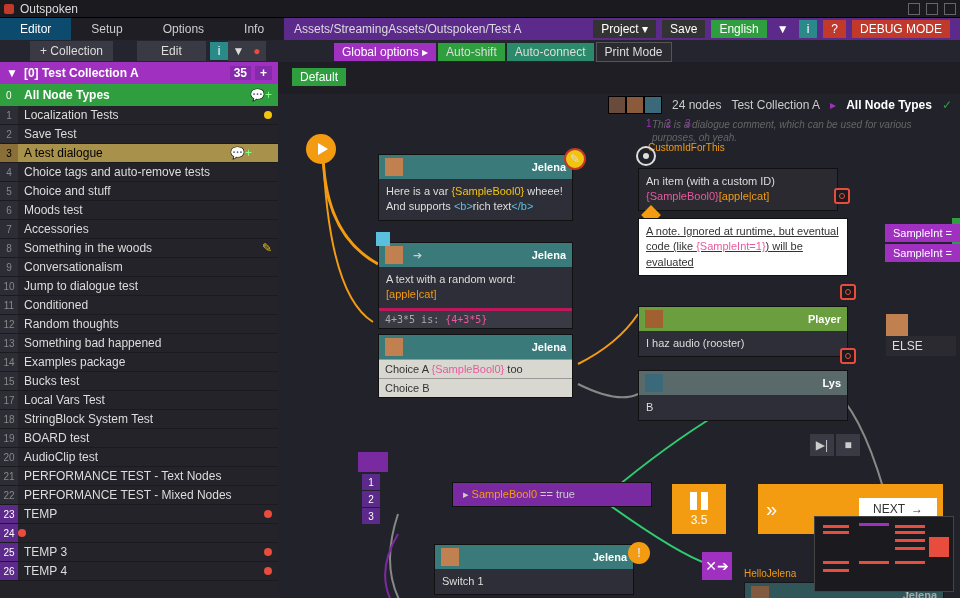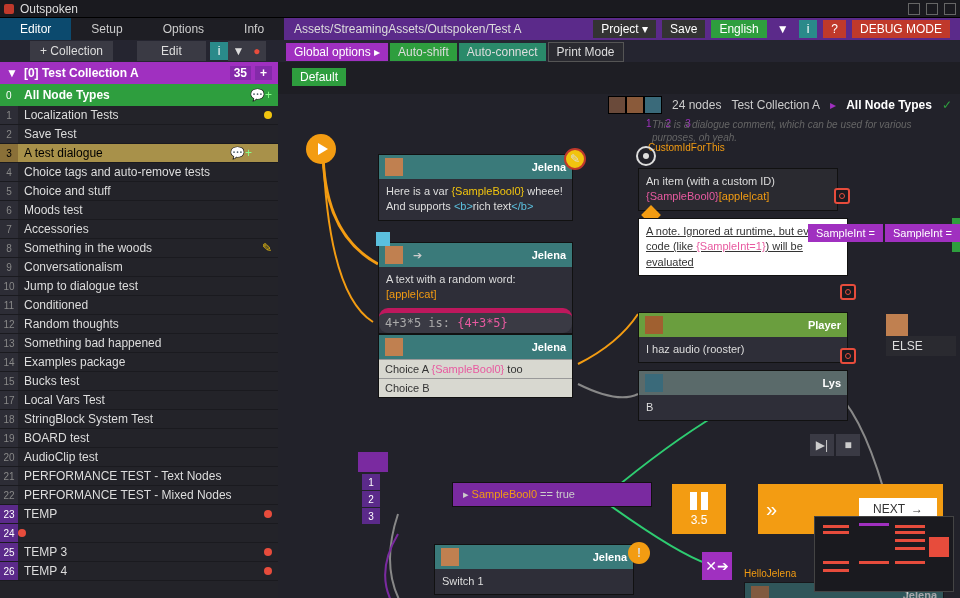--- a/index.html
+++ b/index.html
@@ -14,21 +14,21 @@
 .menubar .tab { padding:0 20px; display:flex; align-items:center; cursor:pointer; color:#ccc; }
 .menubar .tab.active { background:#0c4a6e; color:#fff; }
 .pathbar { background:#5b2a8a; color:#ddd; padding:0 10px; display:flex; align-items:center; flex:1; }
 .pathbar .sep { margin-left:auto; display:flex; gap:6px; align-items:center; }
 .smbtn { padding:2px 8px; background:#333; color:#fff; cursor:pointer; }
 .smbtn.green { background:#2e9e3e; }
 .smbtn.red { background:#c0392b; }
 .smbtn.purple { background:#5b2a8a; }
 .smbtn.cyan { background:#2a8a8a; }
 
-.toolbar2 { display:flex; height:22px; background:#252530; align-items:stretch; }
+.toolbar2 { display:flex; height:22px; background:#252530; align-items:stretch;gap:48px; }
 .toolbar2 .left { width:278px; display:flex; align-items:center; }
 .tb2btn { background:#3a3a44; padding:3px 10px; cursor:pointer; }
 .optrow { display:flex; gap:2px; align-items:center; padding-left:8px; margin-top:2px; }
 .opt { padding:2px 8px; color:#ddd; cursor:pointer; }
 .opt.purple { background:#a030c0; color:#fff; }
 .opt.green { background:#2e9e3e; }
 .opt.teal { background:#2a8a6a; }
 .opt.border { border:1px solid #555; background:#2a2a30; }
 .opt.default { background:#2e9e3e; color:#fff; margin-top:22px; position:absolute; left:292px; top:46px; }
 
@@ -73,21 +73,21 @@
 .node .head { background:#3a7a7a; color:#fff; padding:3px 6px; display:flex; align-items:center; }
 .node .head .av { width:18px; height:18px; background:#c08050; margin-right:6px; }
 .node .head .nm { margin-left:auto; font-weight:bold; }
 .node .body { padding:5px 7px; color:#ddd; line-height:1.4; }
 .node.item-node .body { background:#2a2a30; }
 .node.note .body { background:#ffffff; color:#333;text-decoration:underline; }
 .node.player .head { background:#6a9e3e; color:#fff; }
 .node.lys .head { background:#5a6a6a; }
 .node.cond { background:#7a2aa0; padding:5px 10px; color:#ccc; }
 .choice { background:#d8d8d0; color:#333; padding:3px 6px; border-top:1px solid #999; }
-.subline { background:#3a3a44; padding:3px 6px; border-top:5px solid #be185d; color:#aaa; font-family:monospace; font-size:12px;border-radius:9px; }
+.subline { background:#3a3a44; padding:3px 6px; border-top:3px solid #be185d; color:#aaa; font-family:monospace; font-size:10px; }
 
 .var-y { color:#f1c40f; }
 .var-p { color:#e85aa0; }
 .var-o { color:#f39c12; }
 .txt-c { color:#5bc0de; }
 
 .ringbtn { position:absolute; width:16px; height:16px; border:2px solid #e74c3c; border-radius:3px; background:#1a1a1f; cursor:pointer; }
 .ringbtn::after { content:''; position:absolute; inset:3px; border-radius:50%; border:1px solid #e74c3c; }
 .editicon { position:absolute; width:22px; height:22px; background:#f1c40f; border-radius:50%; border:2px solid #c0392b; display:flex; align-items:center; justify-content:center; }
 
@@ -106,21 +106,21 @@
 
 .shuf { position:absolute; width:30px; height:28px; background:#a030c0; display:flex; align-items:center; justify-content:center; color:#fff; font-size:14px; }
 
 .targ { position:absolute; width:20px; height:20px; border:2px solid #ddd; border-radius:50%; }
 .targ::after { content:''; position:absolute; inset:5px; background:#ddd; border-radius:50%; }
 .pin { position:absolute; width:14px; height:14px; background:#f39c12; transform:rotate(45deg); }
 
 .minimap { position:absolute; right:6px; bottom:6px; width:140px; height:76px; background:#1a1a1f; border:1px solid #444; }
 .minimap div { position:absolute; background:#e74c3c; }
 
-.rightstrip { position:absolute; right:0; top:130px; display:flex; flex-direction:row; gap:2px; }
+.rightstrip { position:absolute; right:0; top:130px; display:flex; flex-direction:column; gap:2px; }
 .rightstrip div { background:#a030c0; color:#fff; padding:3px 8px; font-size:11px; white-space:nowrap; }
 .elsebox { position:absolute; right:4px; top:220px; width:70px; }
 .elsebox .av { width:22px; height:22px; background:#c08050; }
 .elsebox .lb { background:#2a2a30; padding:3px 6px; }
 .greenbar { position:absolute; right:0; top:124px; width:8px; height:34px; background:#2e9e3e; }
 .custid { position:absolute; left:370px; top:48px; color:#f39c12; font-size:10px; }
 
 svg.wires { position:absolute; inset:0; width:100%; height:100%; pointer-events:none; }
 </style>
 </head>
@@ -369,21 +369,21 @@
       <div class="body"><span>An item (with a custom ID) </span><span class="var-p">{SampleBool0}</span><span class="var-o">[apple|cat]</span></div>
     </div>
     <div class="ringbtn" style="left:556px;top:94px"></div>
 
     <div class="pin" style="left:366px;top:114px"></div>
     <div class="node note" style="left:360px;top:124px;width:210px">
       <div class="body"><span>A note. Ignored at runtime, but eventual code (like </span><span class="var-p">{SampleInt=1}</span><span>) will be evaluated</span></div>
     </div>
     <div class="ringbtn" style="left:562px;top:190px"></div>
 
-    <div class="node player" style="left:360px;top:218px;width:210px">
+    <div class="node player" style="left:360px;top:212px;width:210px">
       <div class="head">
           <div class="av" style="background:#a06030"></div>
           <span class="nm">Player</span>
         </div>
       <div class="body">I haz audio (rooster)</div>
     </div>
     <div class="ringbtn" style="left:562px;top:254px"></div>
 
     <div class="node lys" style="left:360px;top:276px;width:210px">
       <div class="head">

